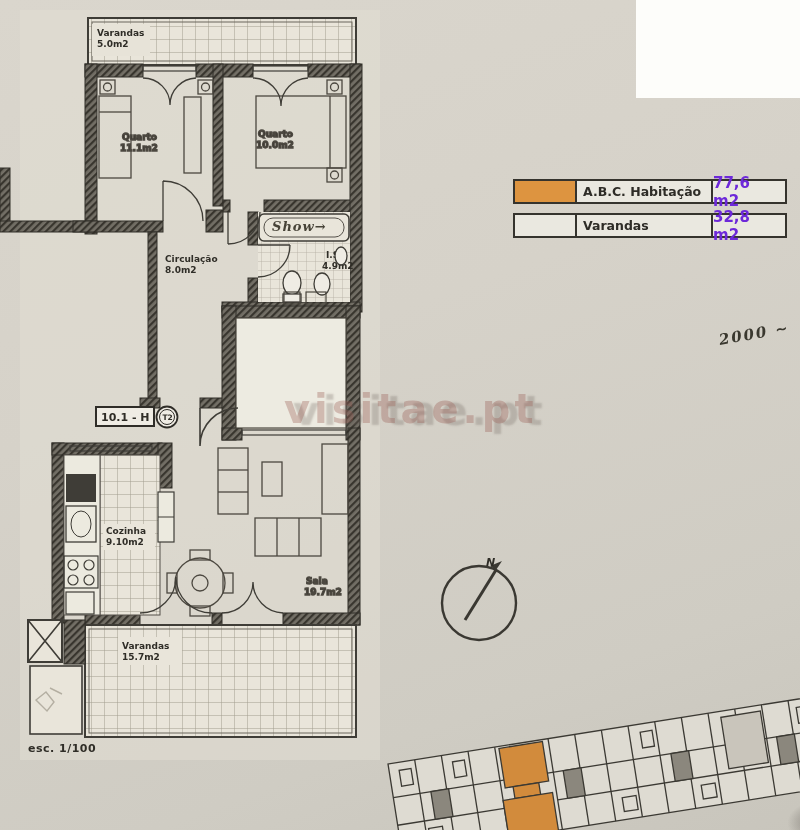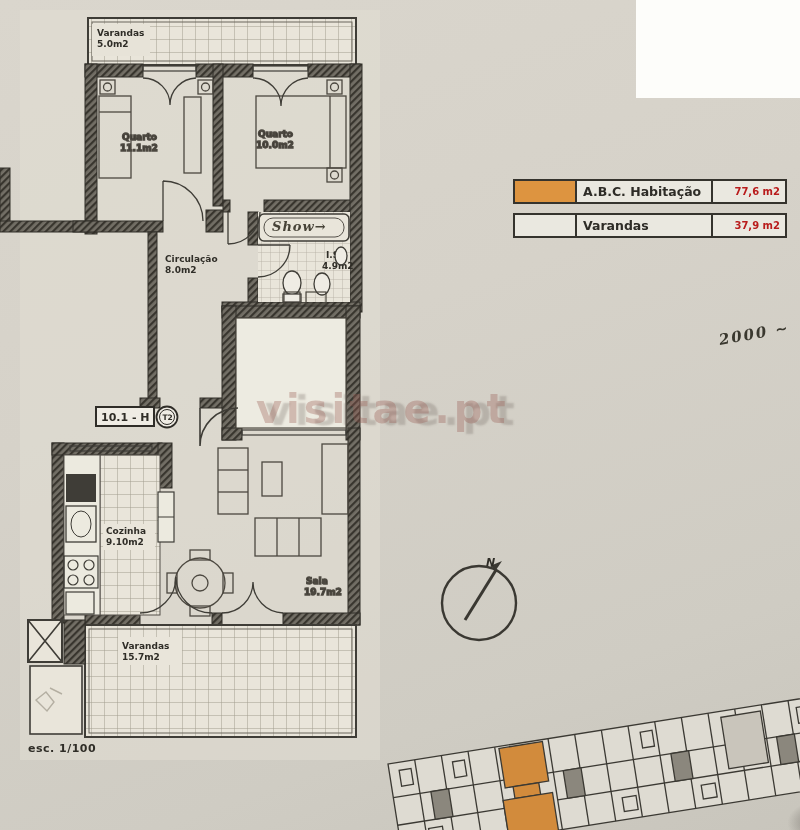--- a/index.html
+++ b/index.html
@@ -23,24 +23,24 @@
   .bath-note{font-family:"DejaVu Serif","Liberation Serif",serif;font-style:italic;
     font-weight:bold;font-size:13px;fill:#474338;letter-spacing:1px;}
   
   .legend{position:absolute;left:513px;top:179px;width:274px;}
   .legend-row{display:flex;align-items:stretch;height:25px;margin-bottom:9px;
     border:2px solid #35332d;background:#eae8e0;box-sizing:border-box;}
   .legend-swatch{width:62px;border-right:2px solid #35332d;box-sizing:border-box;}
   .legend-label{flex:1;display:flex;align-items:center;padding-left:6px;
     font-size:12.5px;font-weight:bold;color:#2e2c27;white-space:nowrap;}
   .legend-value{width:74px;border-left:2px solid #35332d;display:flex;align-items:center;
-    justify-content:flex-end;padding-right:5px;font-size:10px;font-weight:bold;
-    color:#b91c1c;box-sizing:border-box;}
+    justify-content:flex-end;padding-right:5px;font-size:15px;font-weight:bold;
+    color:#6d28d9;box-sizing:border-box;}
   
-  .watermark{position:absolute;left:256px;top:386px;width:300px;
+  .watermark{position:absolute;left:284px;top:386px;width:300px;
     font-size:40px;font-weight:bold;letter-spacing:4px;
     color:rgba(152,92,82,.34);text-shadow:9px 2px 2px rgba(115,105,98,.30);
     filter:blur(.4px);user-select:none;}
 </style>
 </head>
 <body>
 
 <div id="stage">
 
   <div class="white-corner"></div>
@@ -306,20 +306,20 @@
 
   <div class="legend">
     <div class="legend-row">
       <div class="legend-swatch" style="background-color: rgb(221, 148, 64);"></div>
       <div class="legend-label">A.B.C. Habitação</div>
       <div class="legend-value">77,6 m2</div>
     </div>
     <div class="legend-row">
       <div class="legend-swatch" style="background-color: rgb(234, 232, 224);"></div>
       <div class="legend-label">Varandas</div>
-      <div class="legend-value">37,9 m2</div>
+      <div class="legend-value">32,8 m2</div>
     </div>
   </div>
 
   <div class="watermark">visitae.pt</div>
 
   <div class="corner-shadow"></div>
 </div>
 
 </body></html>

